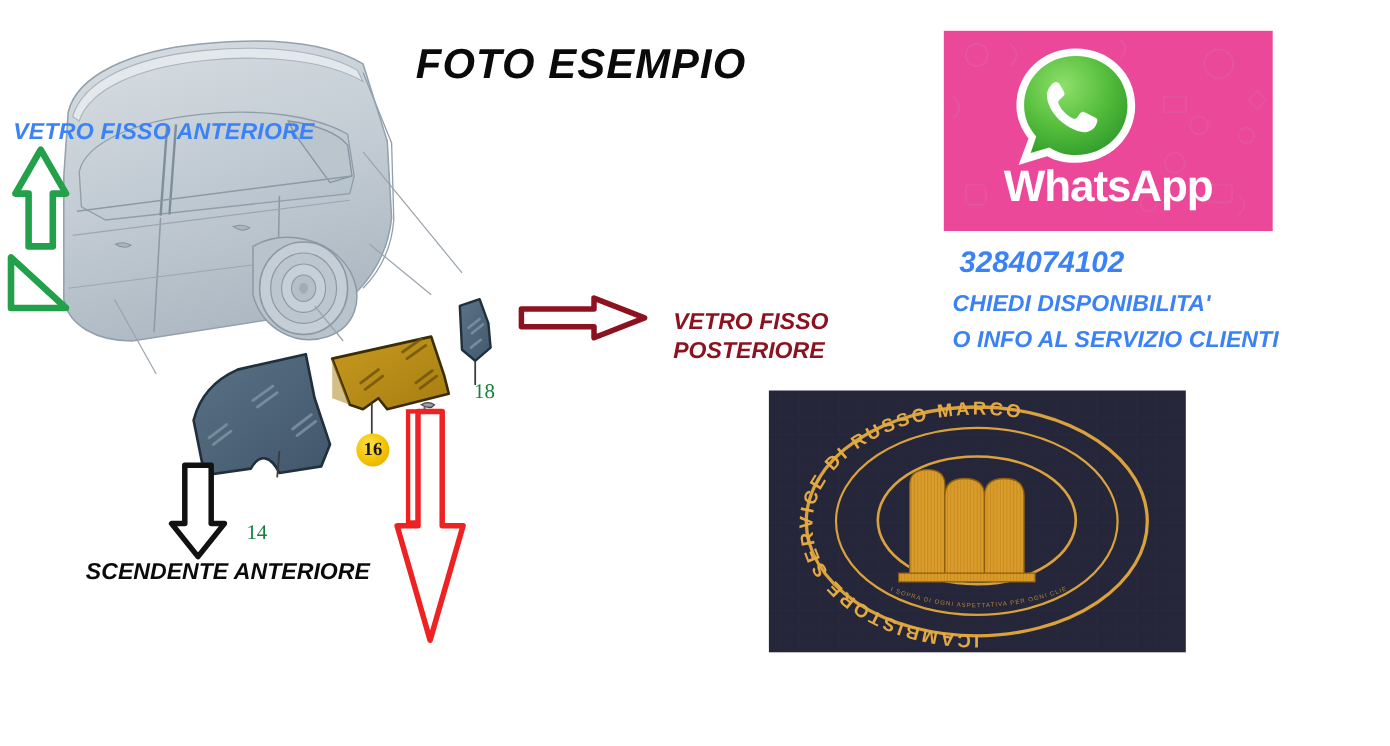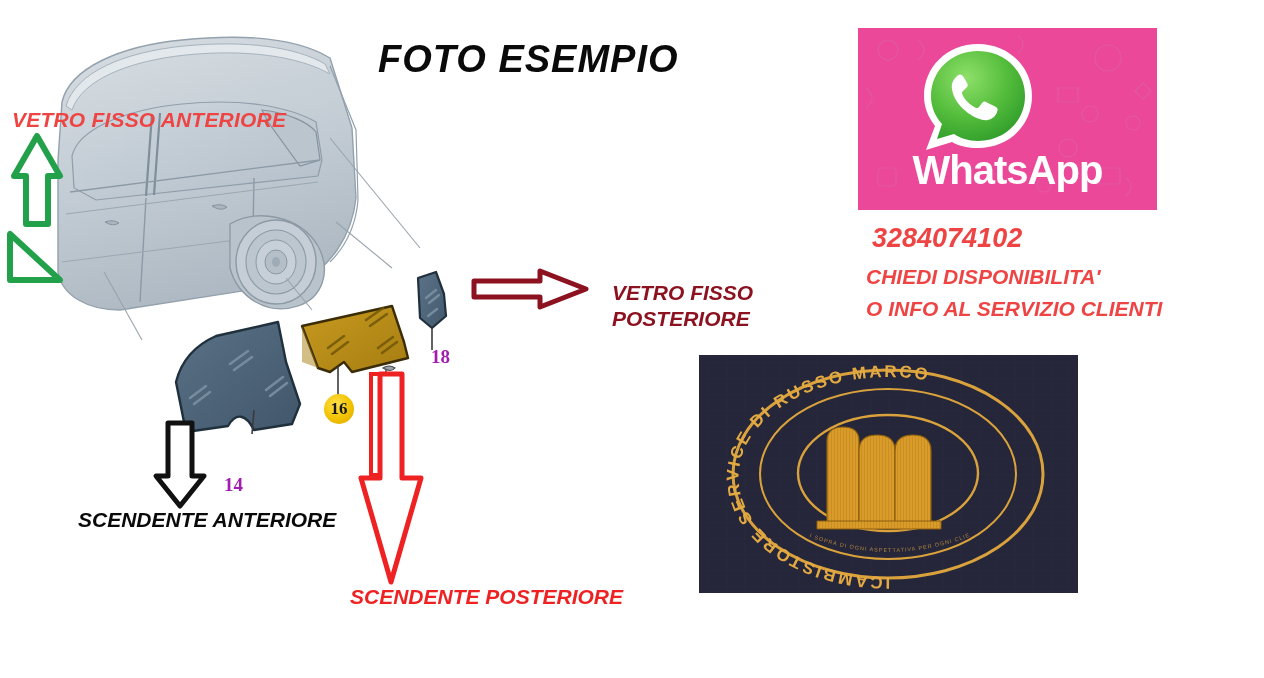--- a/index.html
+++ b/index.html
@@ -23,21 +23,21 @@
     left: 378px; top: 38px;
     font-size: 38px;
     font-weight: bold;
     font-style: italic;
     letter-spacing: 1px;
     color: #0a0a0a;
     white-space: nowrap;
   }
 
   
-  .green-text { color: #ef4444; font-weight: bold; font-style: italic; white-space: nowrap; }
+  .green-text { color: #3b82f6; font-weight: bold; font-style: italic; white-space: nowrap; }
   #vetro-fisso-anteriore {
     left: 12px; top: 108px;
     font-size: 21px;
     letter-spacing: .2px;
   }
 
   
   .darkred-text { color: #8d1220; font-weight: bold; font-style: italic; }
   #vetro-fisso-posteriore {
     left: 612px; top: 280px;
@@ -96,22 +96,22 @@
     background: #252639;
     overflow: hidden;
   }
   #shop-logo .fabric { position:absolute; inset:0; opacity:.35; }
 
   
   #car-diagram { left: 0px; top: 10px; width: 520px; height: 470px; }
 
   .numlabel {
     font-family: "Liberation Serif", serif;
-    font-weight: bold;
-    color: #a21caf;
+    font-weight: normal;
+    color: #15803d;
     font-size: 19px;
   }
   #n14 { left: 224px; top: 432px; margin-top: 42px; }
   #n18 { left: 431px; top: 346px; }
   #n17 { left: 379px; top: 398px; }
   #badge16 {
     left: 324px; top: 394px;
     width: 30px; height: 30px;
     border-radius: 50%;
     background: radial-gradient(circle at 40% 35%, #ffe14d 0%, #f2c200 55%, #d9a600 100%);
@@ -275,21 +275,20 @@
 
   <div class="abs green-text" id="vetro-fisso-anteriore">VETRO FISSO ANTERIORE</div>
 
   <div class="abs darkred-text" id="vetro-fisso-posteriore">
     <div>VETRO FISSO</div>
     <div>POSTERIORE</div>
   </div>
 
   <div class="abs" id="scendente-anteriore">SCENDENTE ANTERIORE</div>
 
-  <div class="abs" id="scendente-posteriore">SCENDENTE POSTERIORE</div>
 
   <div class="abs" id="wa-box">
     <svg class="doodle" viewBox="0 0 299 182" preserveAspectRatio="none">
       <g stroke="#9fc6bd" stroke-width="1.2" fill="none">
         <circle cx="30" cy="22" r="10"></circle>
           <circle cx="250" cy="30" r="13"></circle>
         <circle cx="210" cy="120" r="9"></circle>
           <circle cx="275" cy="95" r="7"></circle>
         <rect x="240" y="140" width="22" height="16" rx="3"></rect>
         <rect x="20" y="140" width="18" height="18" rx="4"></rect>

